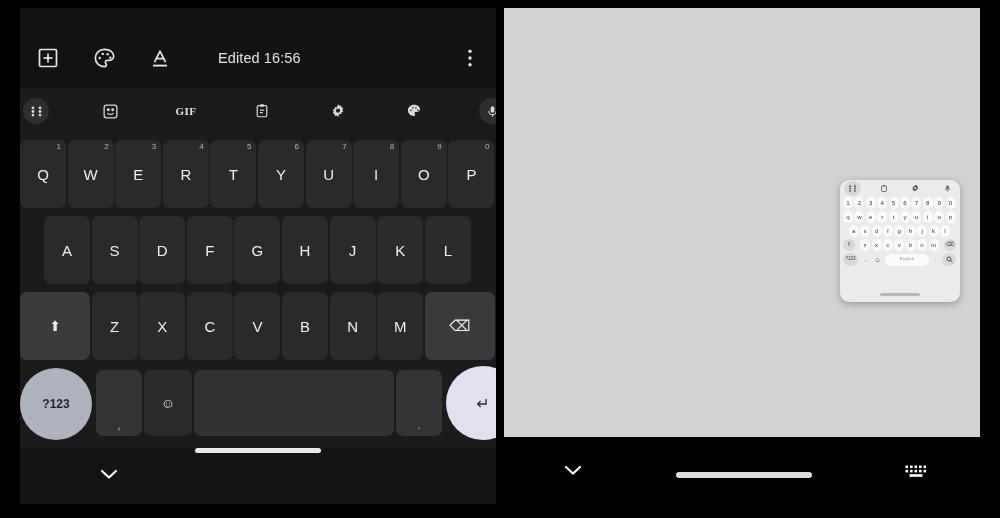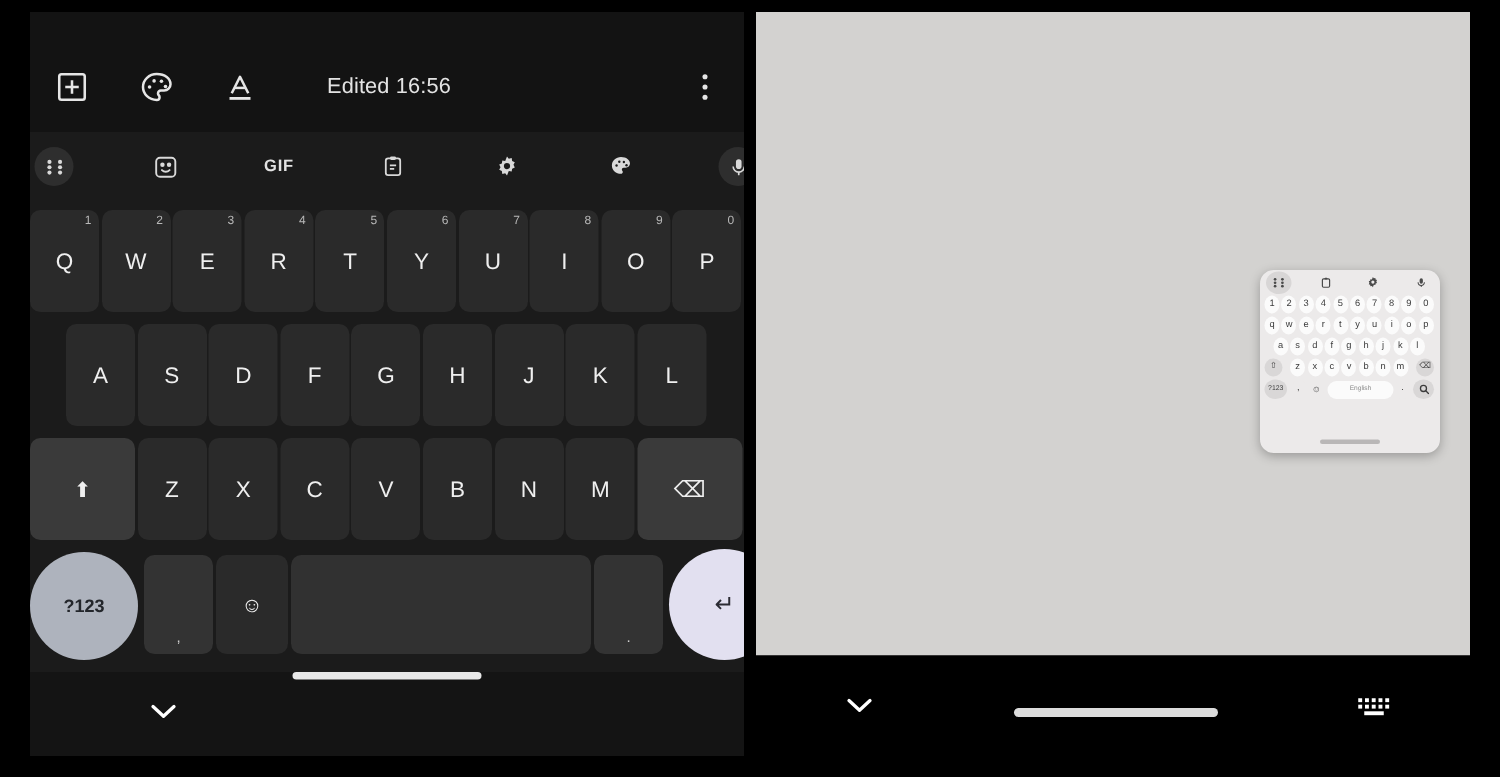--- a/index.html
+++ b/index.html
@@ -38,21 +38,21 @@
     position: absolute; left: 198px; top: 42px;
     font-size: 14.5px; color: #e3e3e3; letter-spacing: .1px;
     white-space: nowrap;
   }
 
   
   #keyboard {
     position: absolute; left: 0; top: 80px; width: 476px; height: 360px;
     background: #1b1b1b;
   }
-  #kb-strip { position: absolute; left:0; top:0; width:436px; height:46px; background:#1b1b1b; }
+  #kb-strip { position: absolute; left:0; top:0; width:436px; height:46px; background:#1b1b1b;font-family:Liberation Serif, serif; }
   .strip-icon {
     position: absolute; top: 12px; height: 22px; width: 22px;
     display:flex; align-items:center; justify-content:center;
     color:#d9d9d9;
   }
   .strip-icon svg { display:block; }
   #strip-grid { left: 3px; }
   #strip-sticker { left: 79px; }
   #strip-gif { left: 154px; font-size: 11px; font-weight: 700; letter-spacing:.5px; color:#e2e2e2; }
   #strip-clipboard { left: 231px; }

